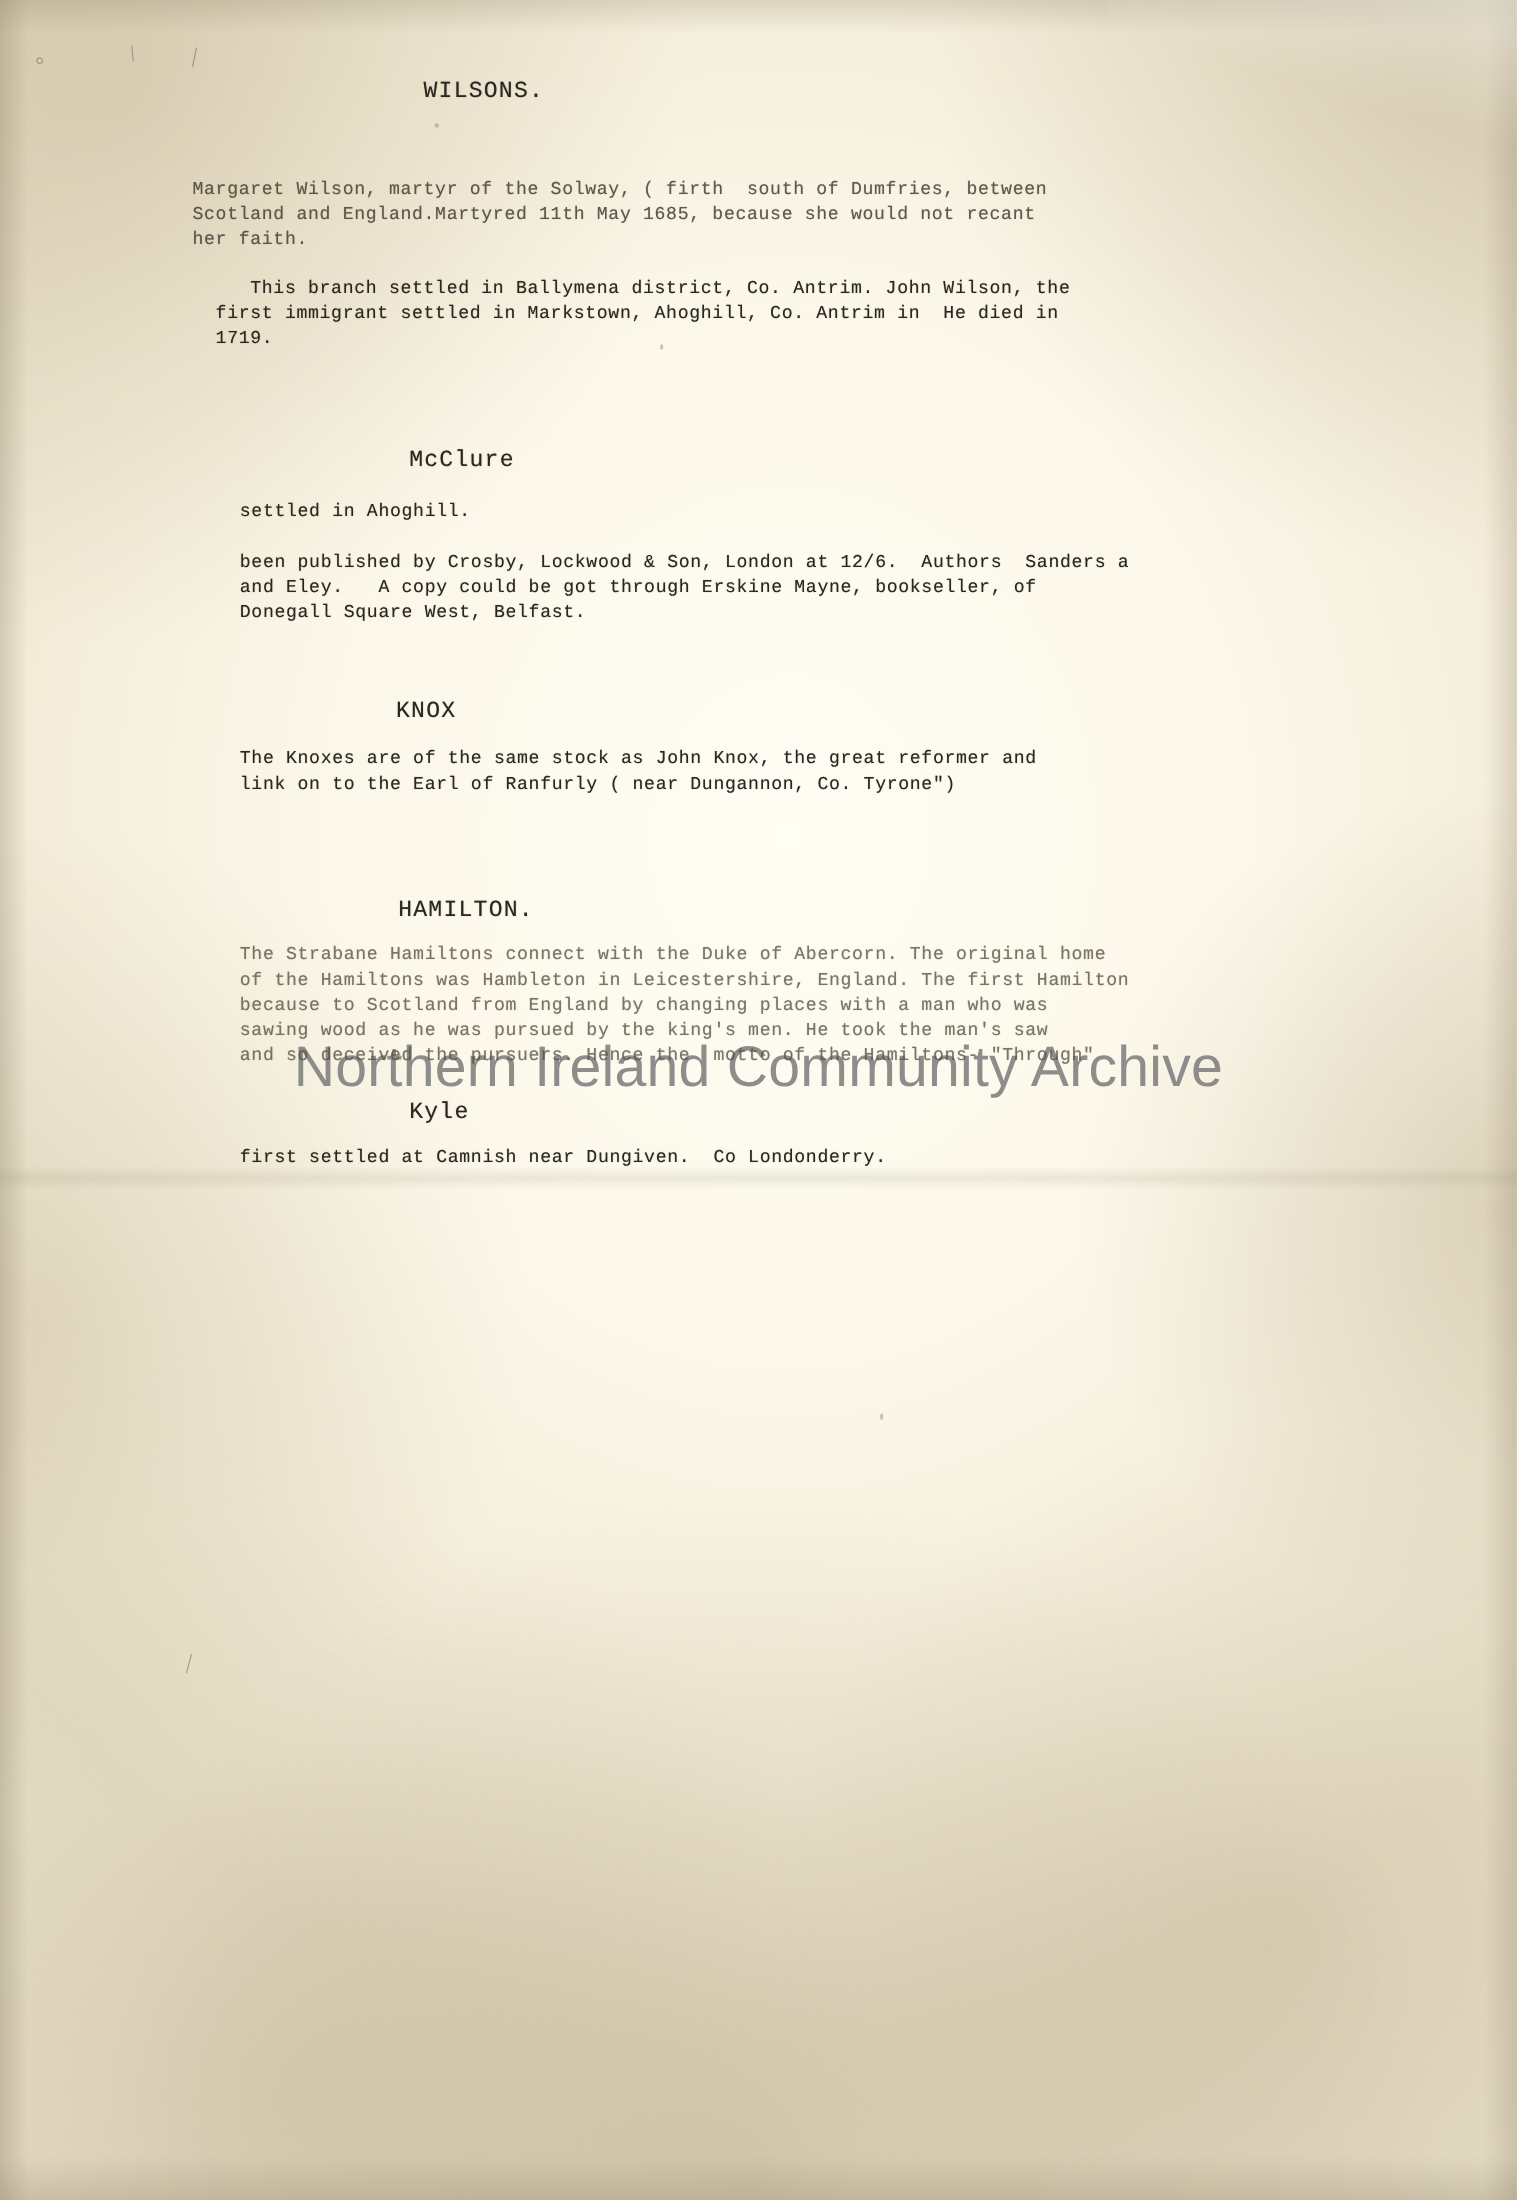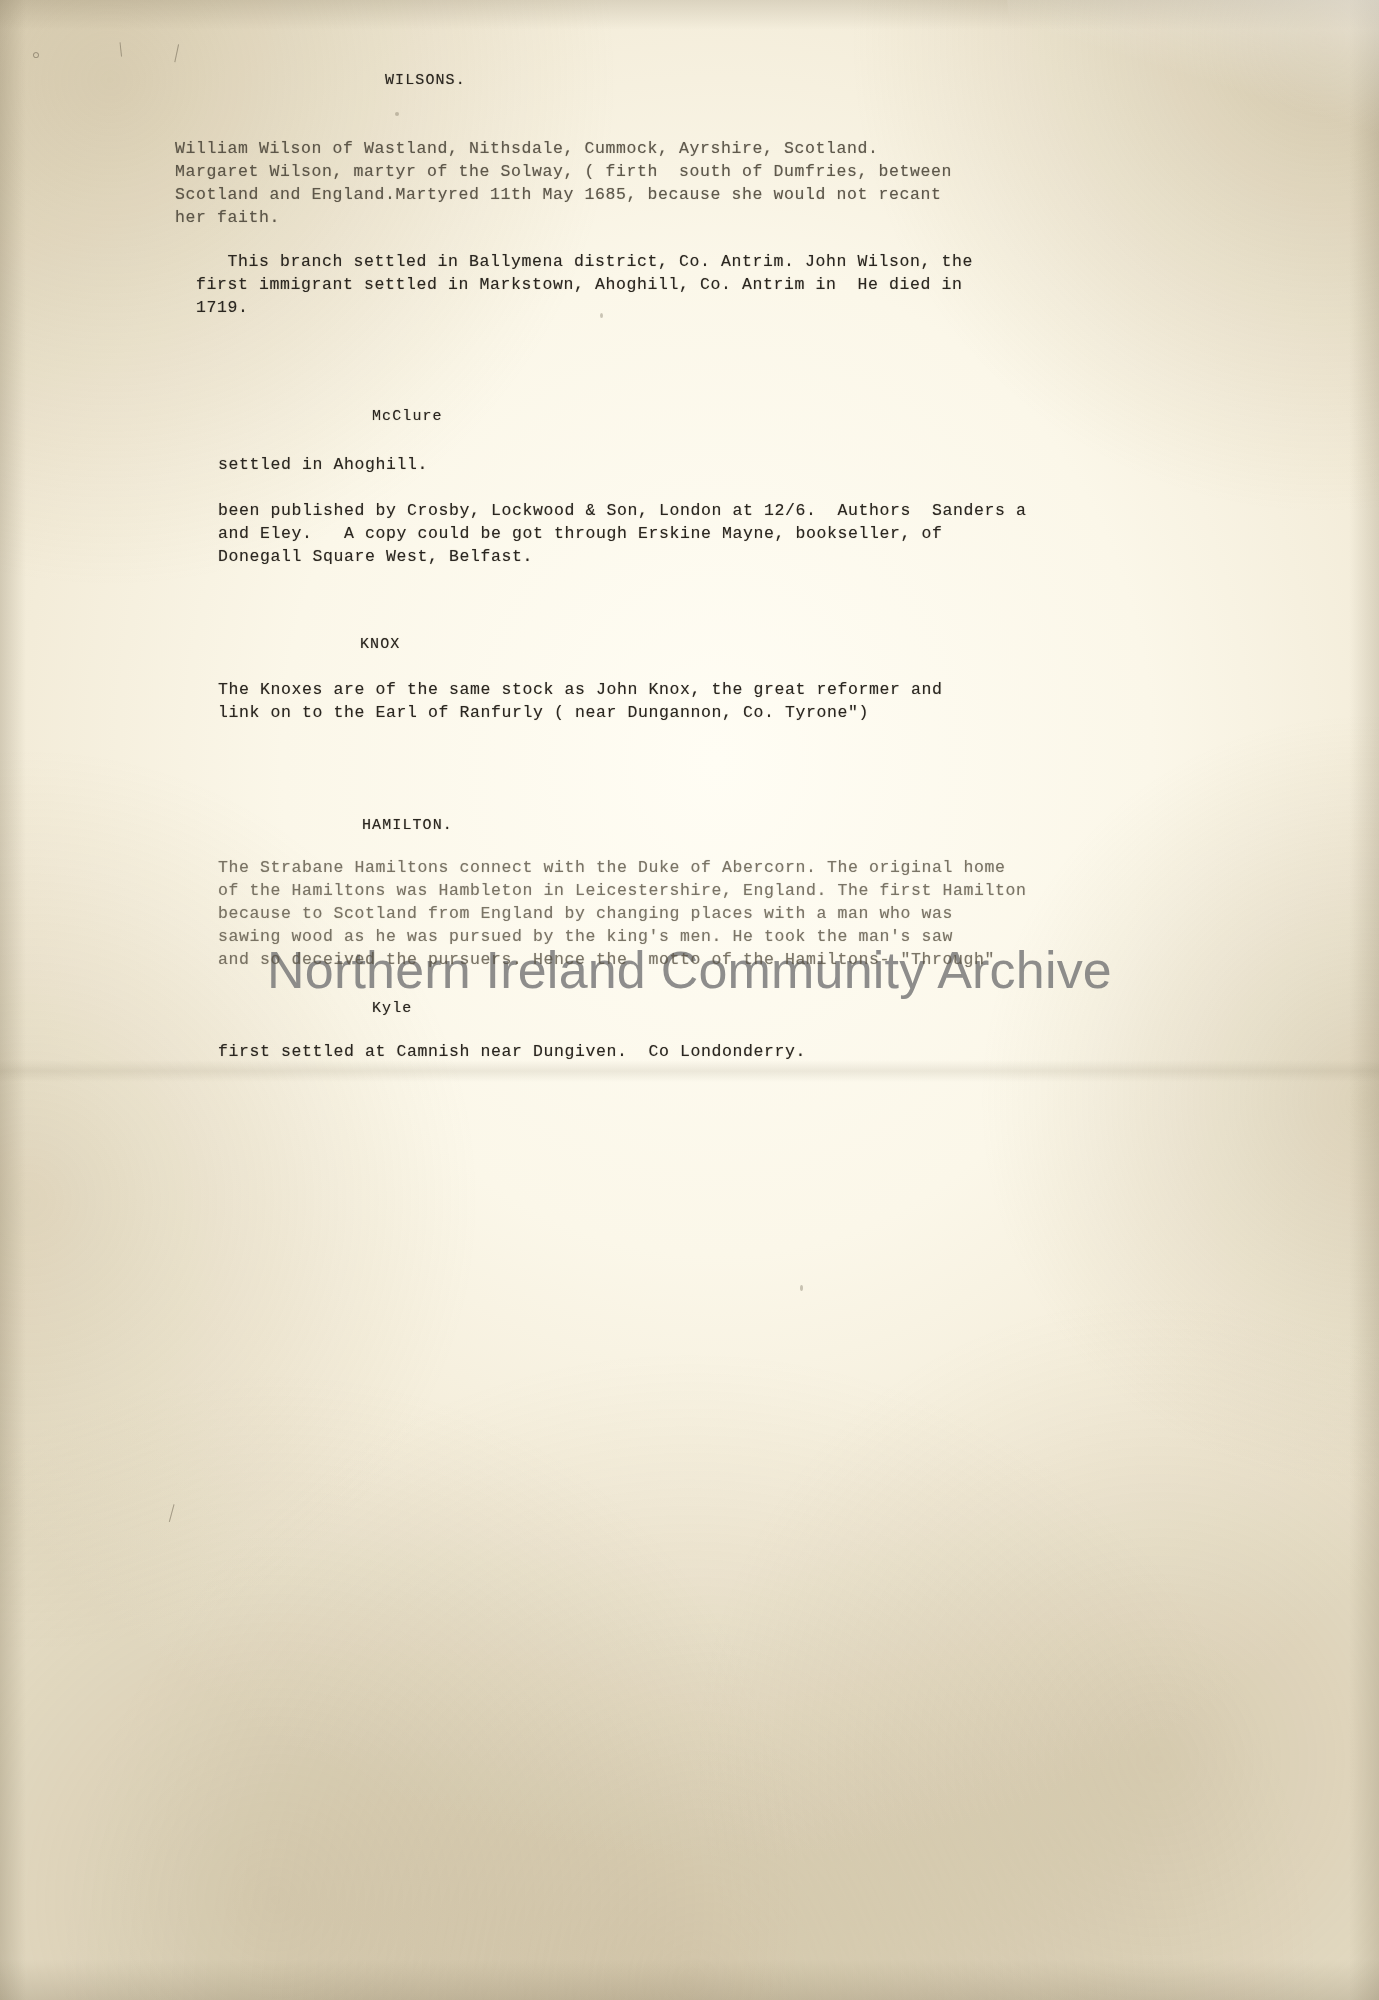--- a/index.html
+++ b/index.html
@@ -74,21 +74,21 @@
     white-space: pre;
     text-shadow: 0 0 1px rgba(60,54,42,0.45);
   }
   .faint { color: #4a4438; opacity: 0.88; }
   .fainter { color: #5a5344; opacity: 0.80; }
 
   .heading {
     position: absolute;
     color: #2a2620;
     font-family: "Liberation Mono", monospace;
-    font-size: 15px;
+    font-size: 21px;
     letter-spacing: 1.1px;
     white-space: pre;
     text-shadow: 0 0 1px rgba(60,54,42,0.5);
   }
 
   
   #watermark {
     position: absolute;
     left: 0;
     top: 940px;
@@ -138,21 +138,20 @@
   <div class="pencil" style="left:118px; top:38px; transform:rotate(-25deg);">/</div>
   <div class="pencil" style="left:175px; top:40px; transform:rotate(12deg);">|</div>
   <div class="pencil" style="left:170px; top:1500px; transform:rotate(15deg);">|</div>
   <div class="speck" style="left:395px; top:112px; width:4px; height:4px;"></div>
   <div class="speck" style="left:600px; top:313px; width:3px; height:5px;"></div>
   <div class="speck" style="left:800px; top:1285px; width:3px; height:6px;"></div>
   <div class="shadow-band"></div>
 
   <div class="heading" style="left:385px; top:72px;">WILSONS.</div>
 
-  <div class="typed faint" style="left:175px; top:137px;">William Wilson of Wastland, Nithsdale, Cummock, Ayrshire, Scotland.</div>
   <div class="typed faint" style="left:175px; top:160px;">Margaret Wilson, martyr of the Solway, ( firth  south of Dumfries, between</div>
   <div class="typed faint" style="left:175px; top:183px;">Scotland and England.Martyred 11th May 1685, because she would not recant</div>
   <div class="typed faint" style="left:175px; top:206px;">her faith.</div>
 
   <div class="typed" style="left:175px; top:250px;text-align:center;">     This branch settled in Ballymena district, Co. Antrim. John Wilson, the</div>
   <div class="typed" style="left:175px; top:273px;">  first immigrant settled in Markstown, Ahoghill, Co. Antrim in  He died in</div>
   <div class="typed" style="left:175px; top:296px;">  1719.</div>
 
   <div class="heading" style="left:372px; top:408px;">McClure</div>
 

